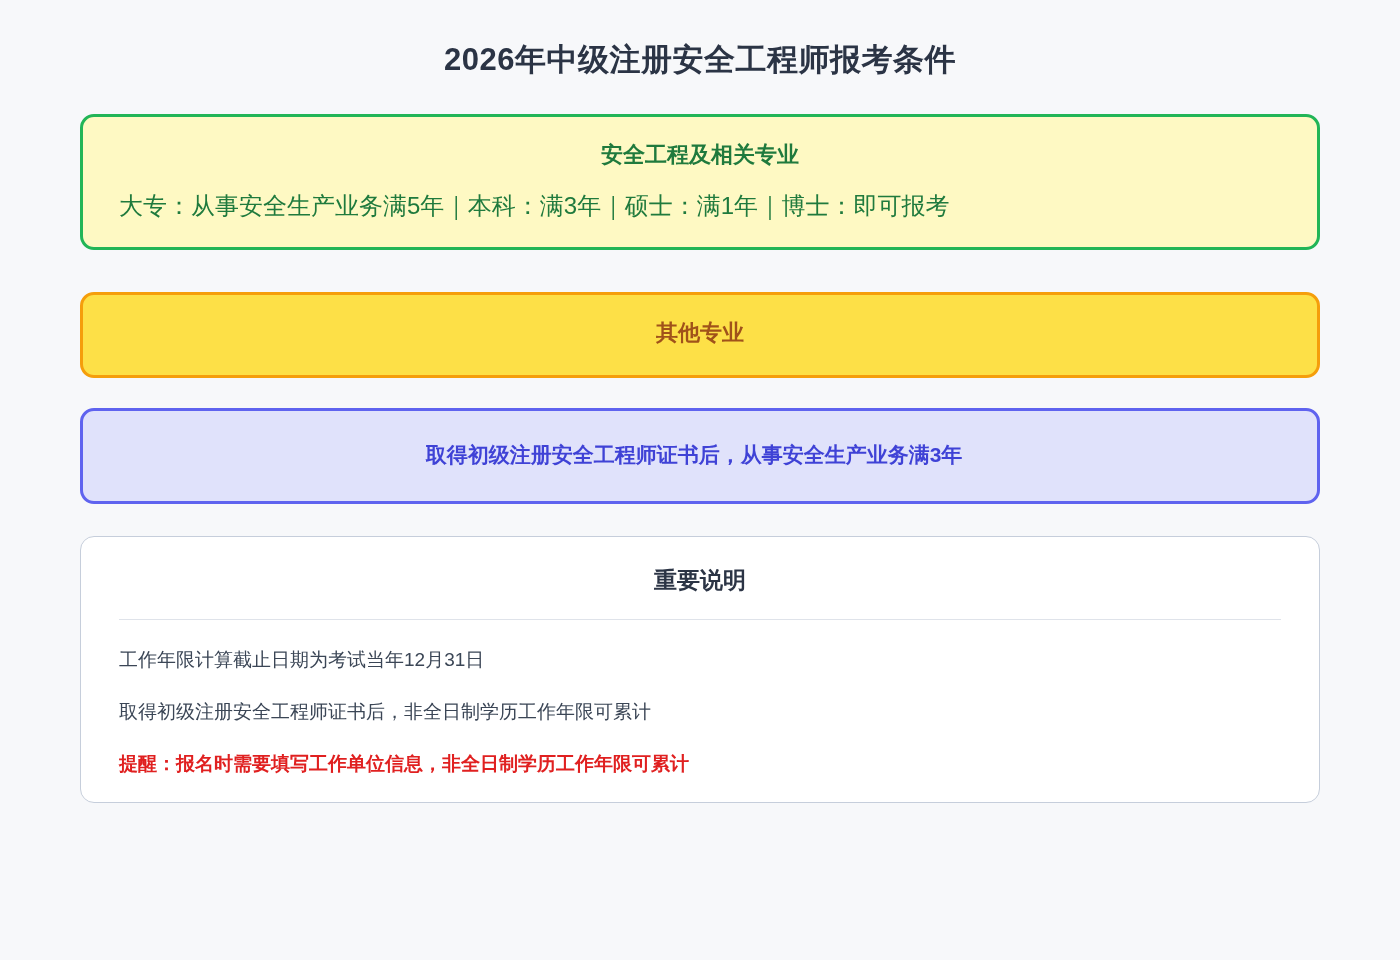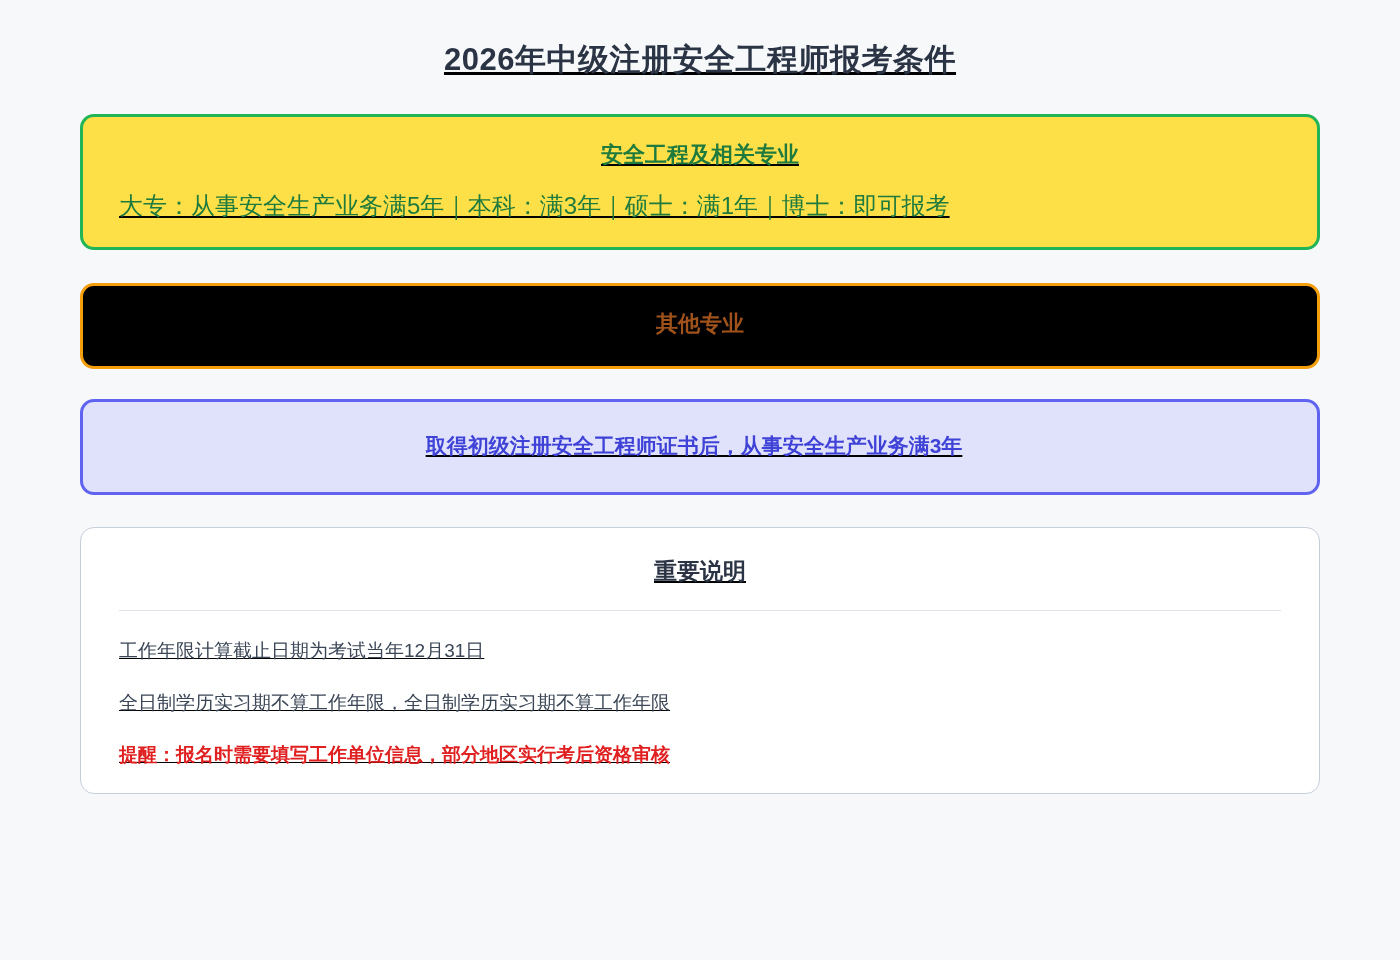--- a/index.html
+++ b/index.html
@@ -11,21 +11,20 @@
     height: 960px;
     background: #f7f8fa;
     font-family: "Liberation Sans", "DejaVu Sans", sans-serif;
     overflow: hidden;
   }
   .page {
     width: 1400px;
     height: 832px;
     box-sizing: border-box;
     position: relative;
-    text-decoration: underline;
   }
   .page-title {
     text-align: center;
     font-size: 31px;
     font-weight: bold;
     color: #2b3445;
     letter-spacing: 0.5px;
     margin: 0;
     padding-top: 40px;
     line-height: 40px;
@@ -39,26 +38,26 @@
   }
   .cond-card {
     box-sizing: border-box;
     border-radius: 14px;
     border-width: 3px;
     border-style: solid;
     padding: 22px 36px 26px 36px;
   }
   .cond-card.green {
     margin-top: 34px;
-    background: #fde047;
+    background: #fef9c3;
     border-color: #22b557;
   }
   .cond-card.orange {
-    margin-top: 33px;
-    background: #000000;
+    margin-top: 42px;
+    background: #fde047;
     border-color: #f59e0b;
   }
   .cond-card.purple {
     margin-top: 30px;
     background: #e0e2fb;
     border-color: #5f63ef;
     padding: 28px 36px 30px 24px;
   }
   .cond-title {
     text-align: center;
@@ -141,17 +140,17 @@
       <div class="cond-single">取得初级注册安全工程师证书后，从事安全生产业务满3年</div>
     </div>
 
   </div>
 
   <div class="notes-card">
     <div class="notes-title">重要说明</div>
     <div class="notes-divider"></div>
 
     <div class="note-line">工作年限计算截止日期为考试当年12月31日</div>
-    <div class="note-line">全日制学历实习期不算工作年限，全日制学历实习期不算工作年限</div>
-    <div class="note-line warn">提醒：报名时需要填写工作单位信息，部分地区实行考后资格审核</div>
+    <div class="note-line">取得初级注册安全工程师证书后，非全日制学历工作年限可累计</div>
+    <div class="note-line warn">提醒：报名时需要填写工作单位信息，非全日制学历工作年限可累计</div>
   </div>
 
 </div>
 
 </body></html>

